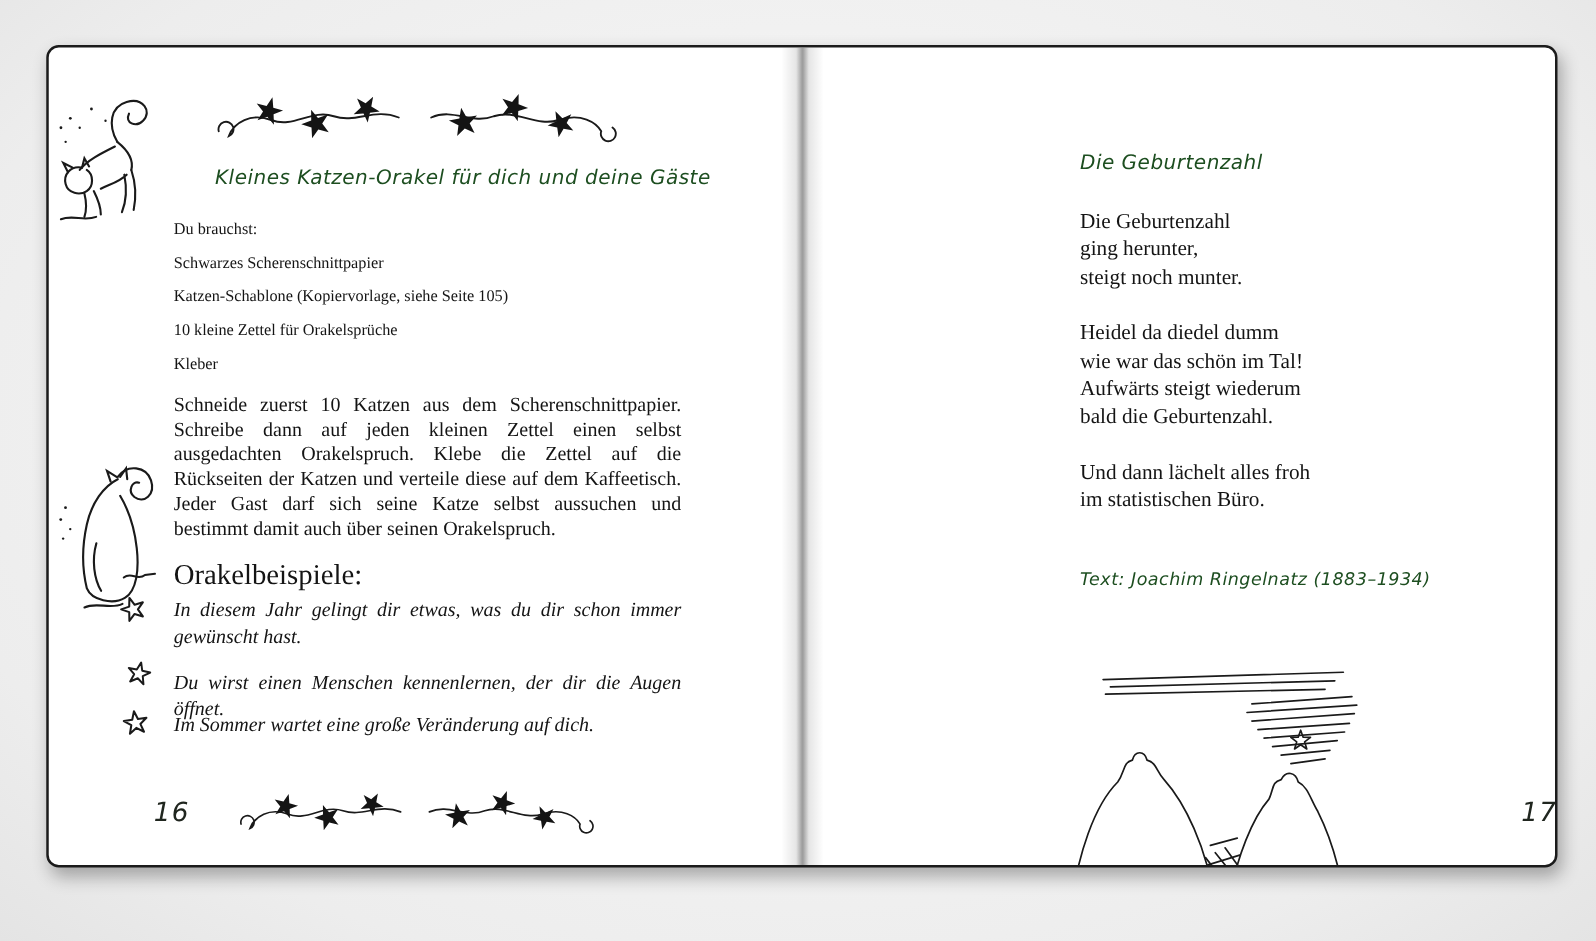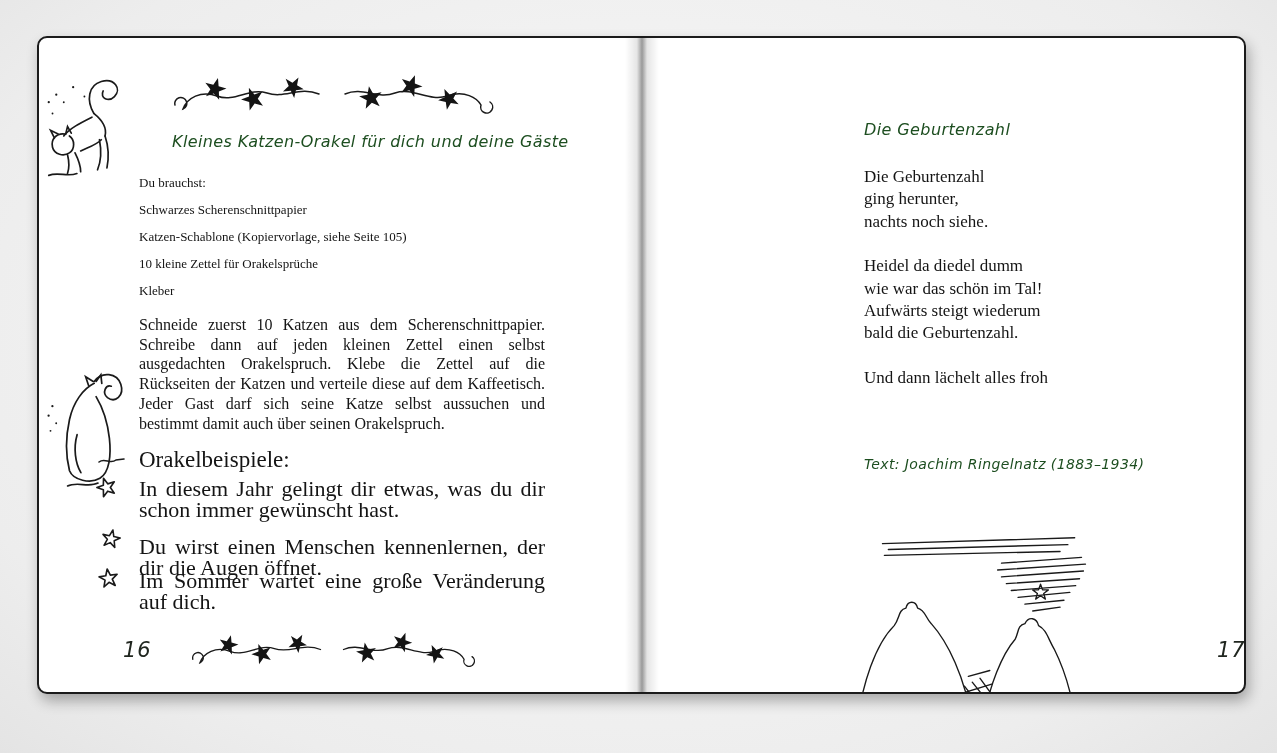--- a/index.html
+++ b/index.html
@@ -41,21 +41,21 @@
     font-family:"DejaVu Sans", sans-serif; font-style:italic;
     color:#20261f; font-size:21px; letter-spacing:1px;margin-left:40px;
   }
   .materials { font-size:13px; line-height:27px; width:410px; }
   .materials .mat-line { white-space:nowrap; }
   .instructions {
     font-size:16px; line-height:19.7px; width:406px;
     text-align:justify;
   }
   .examples-heading { font-size:23px; }
-  .example-text { font-size:22px; line-height:21px; width:406px; text-align:justify; }
+  .example-text { font-size:16px; line-height:21px; width:406px; text-align:justify;font-style:italic; }
   .poem { font-size:17px; line-height:22.4px; }
   .stanza { margin-bottom:22px; }
   svg { display:block; }
 </style>
 </head>
 <body>
 
 <svg width="0" height="0" style="position:absolute" aria-hidden="true">
   <defs>
     <polygon id="ivy-star" points="0,-10 2.4,-3.2 9.5,-3.1 3.8,1.2 5.9,8.1 0,4 -5.9,8.1 -3.8,1.2 -9.5,-3.1 -2.4,-3.2"></polygon>
@@ -182,30 +182,31 @@
       </g>
     </svg>
   </div>
 
   <div class="abs hand right-title" style="left:825px; top:82px;">Die Geburtenzahl</div>
 
   <div class="abs serif-text poem" style="left:825px; top:128px;">
     <div class="stanza">
       <div>Die Geburtenzahl</div>
       <div>ging herunter,</div>
-      <div>nachts noch siehe.</div>
+      <div>steigt noch munter.</div>
     </div>
     <div class="stanza">
       <div>Heidel da diedel dumm</div>
       <div>wie war das schön im Tal!</div>
       <div>Aufwärts steigt wiederum</div>
       <div>bald die Geburtenzahl.</div>
     </div>
     <div class="stanza">
       <div>Und dann lächelt alles froh</div>
+      <div>im statistischen Büro.</div>
     </div>
   </div>
 
   <div class="abs hand attribution" style="left:825px; top:418px;">Text: Joachim Ringelnatz (1883–1934)</div>
 
   <div class="abs" style="left:812px; top:492px;">
     <svg viewBox="0 0 260 205" width="262" height="200">
       <g fill="none" stroke="#1a1a1a" stroke-width="1.4" stroke-linecap="round">
         <path d="M28,14 L225,8 M34,20 L218,15 M30,26 L210,22"></path>
         <path d="M150,34 L232,28 M146,41 L236,35 M150,48 L234,42 M155,55 L230,50 M160,62 L226,57 M167,69 L220,64 M174,76 L214,72 M182,83 L210,79"></path>

